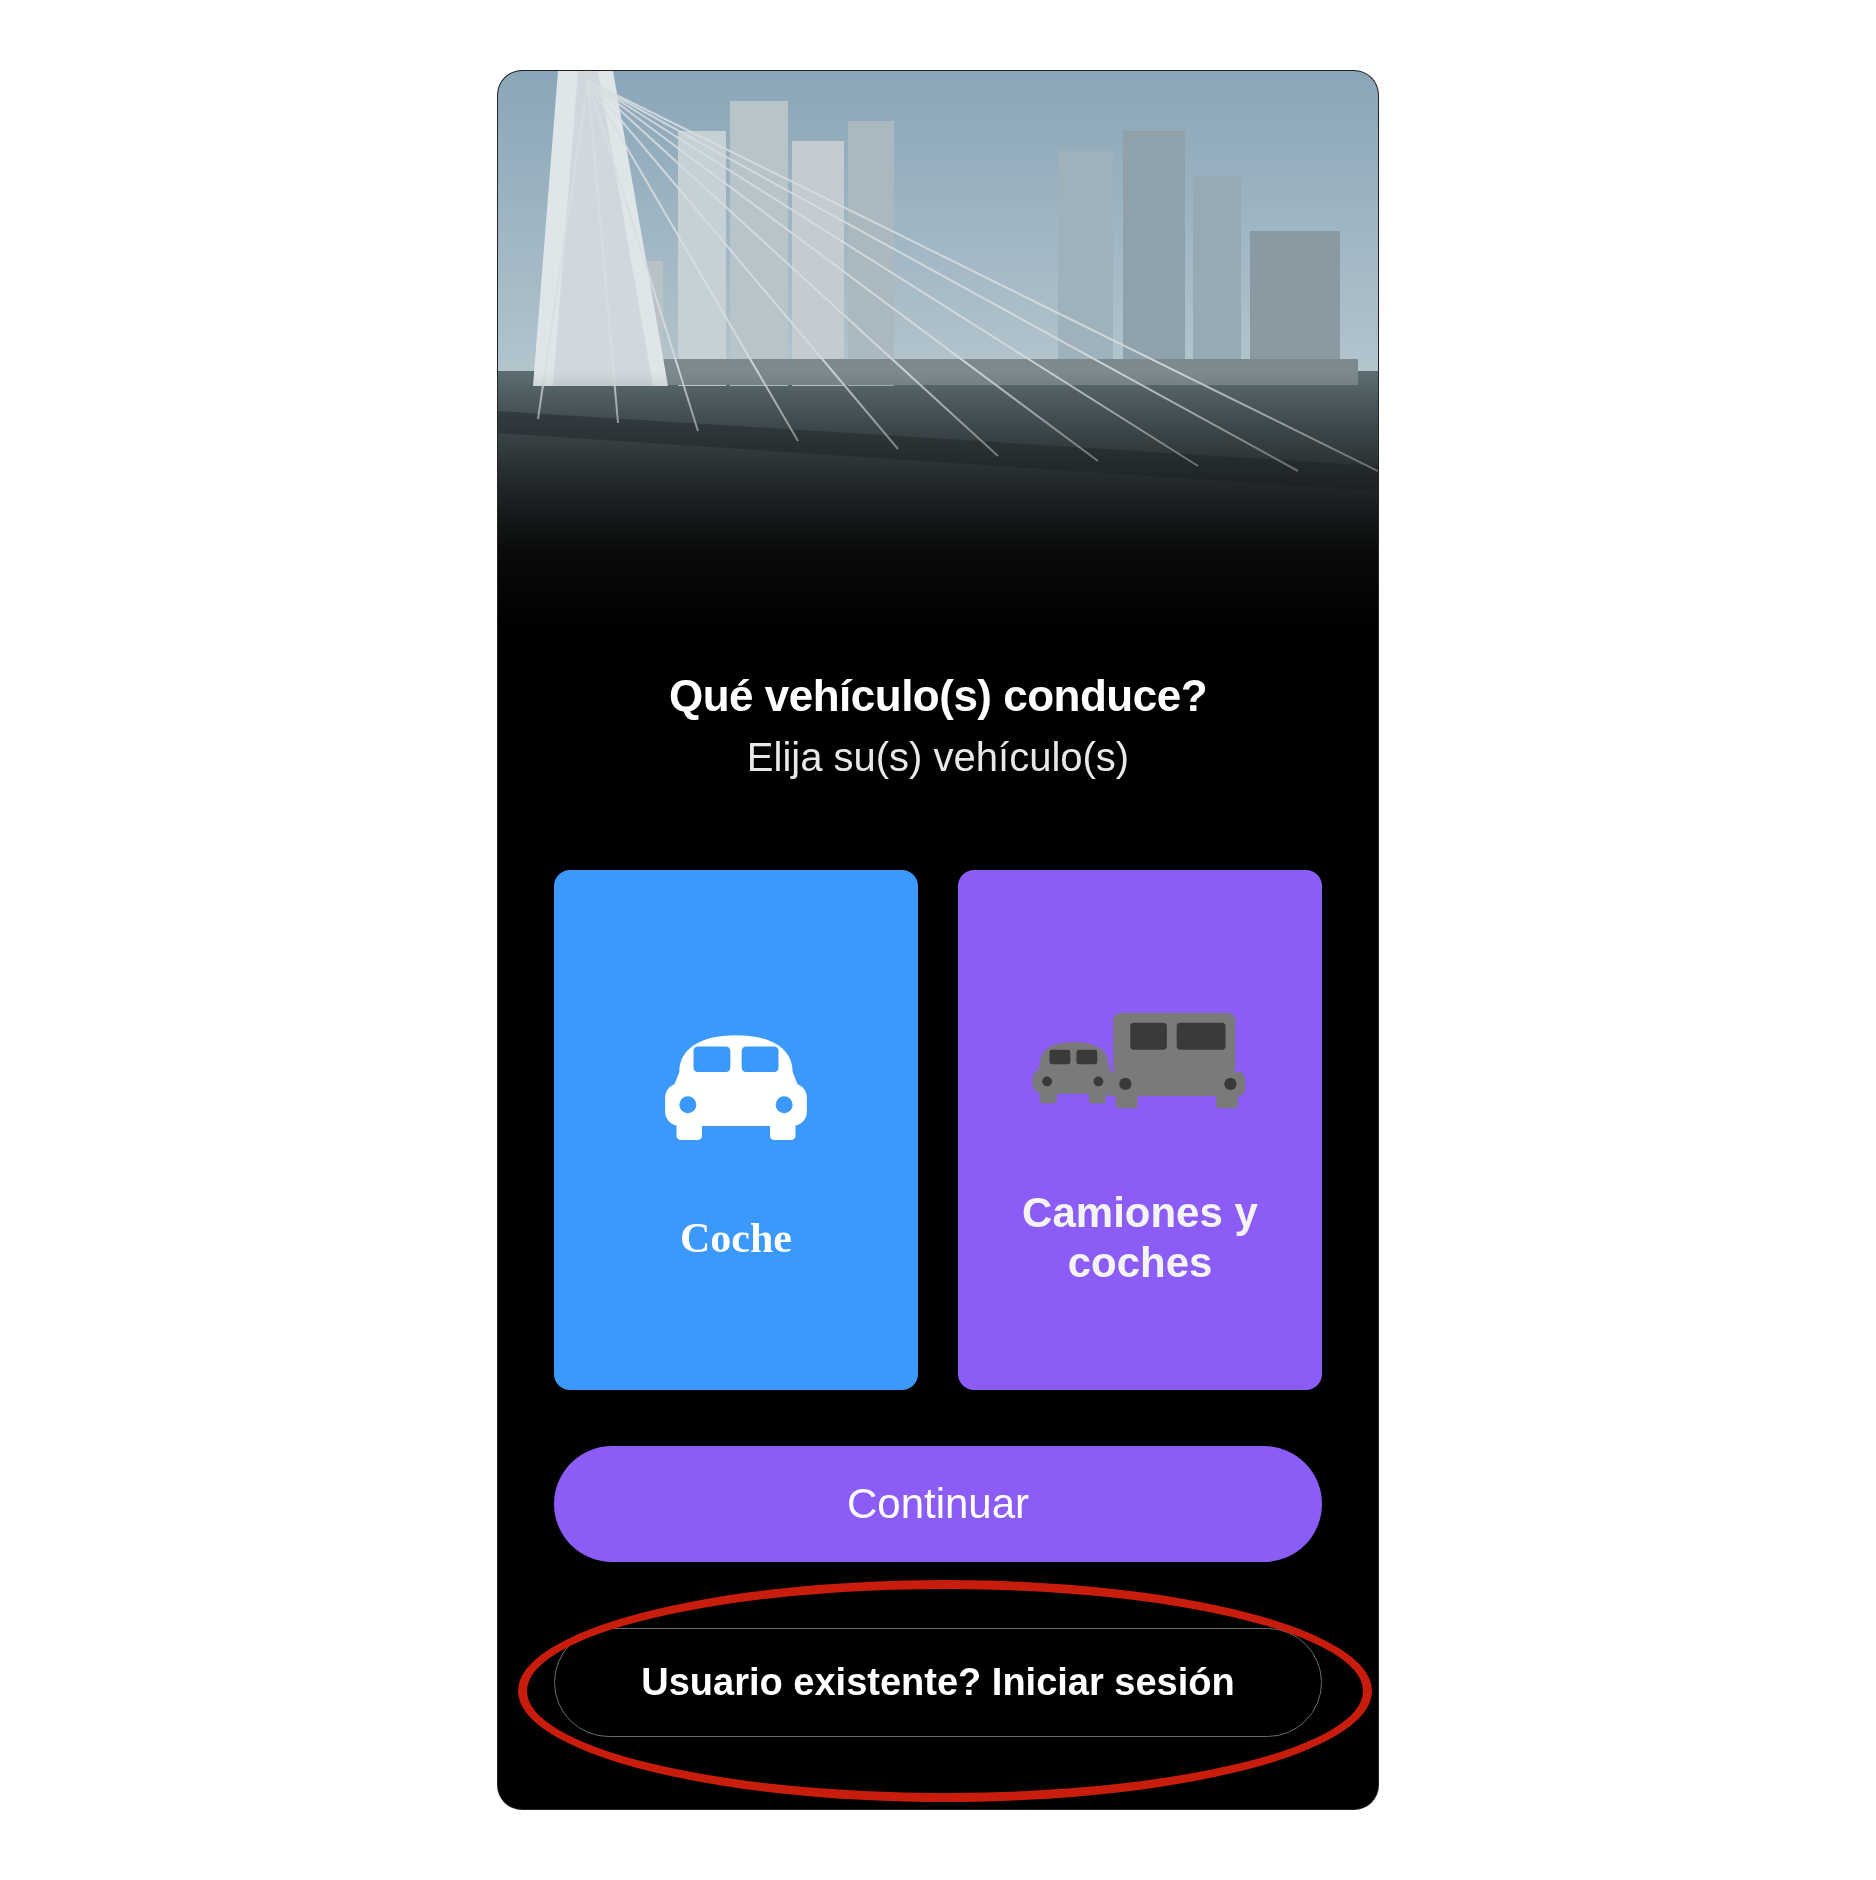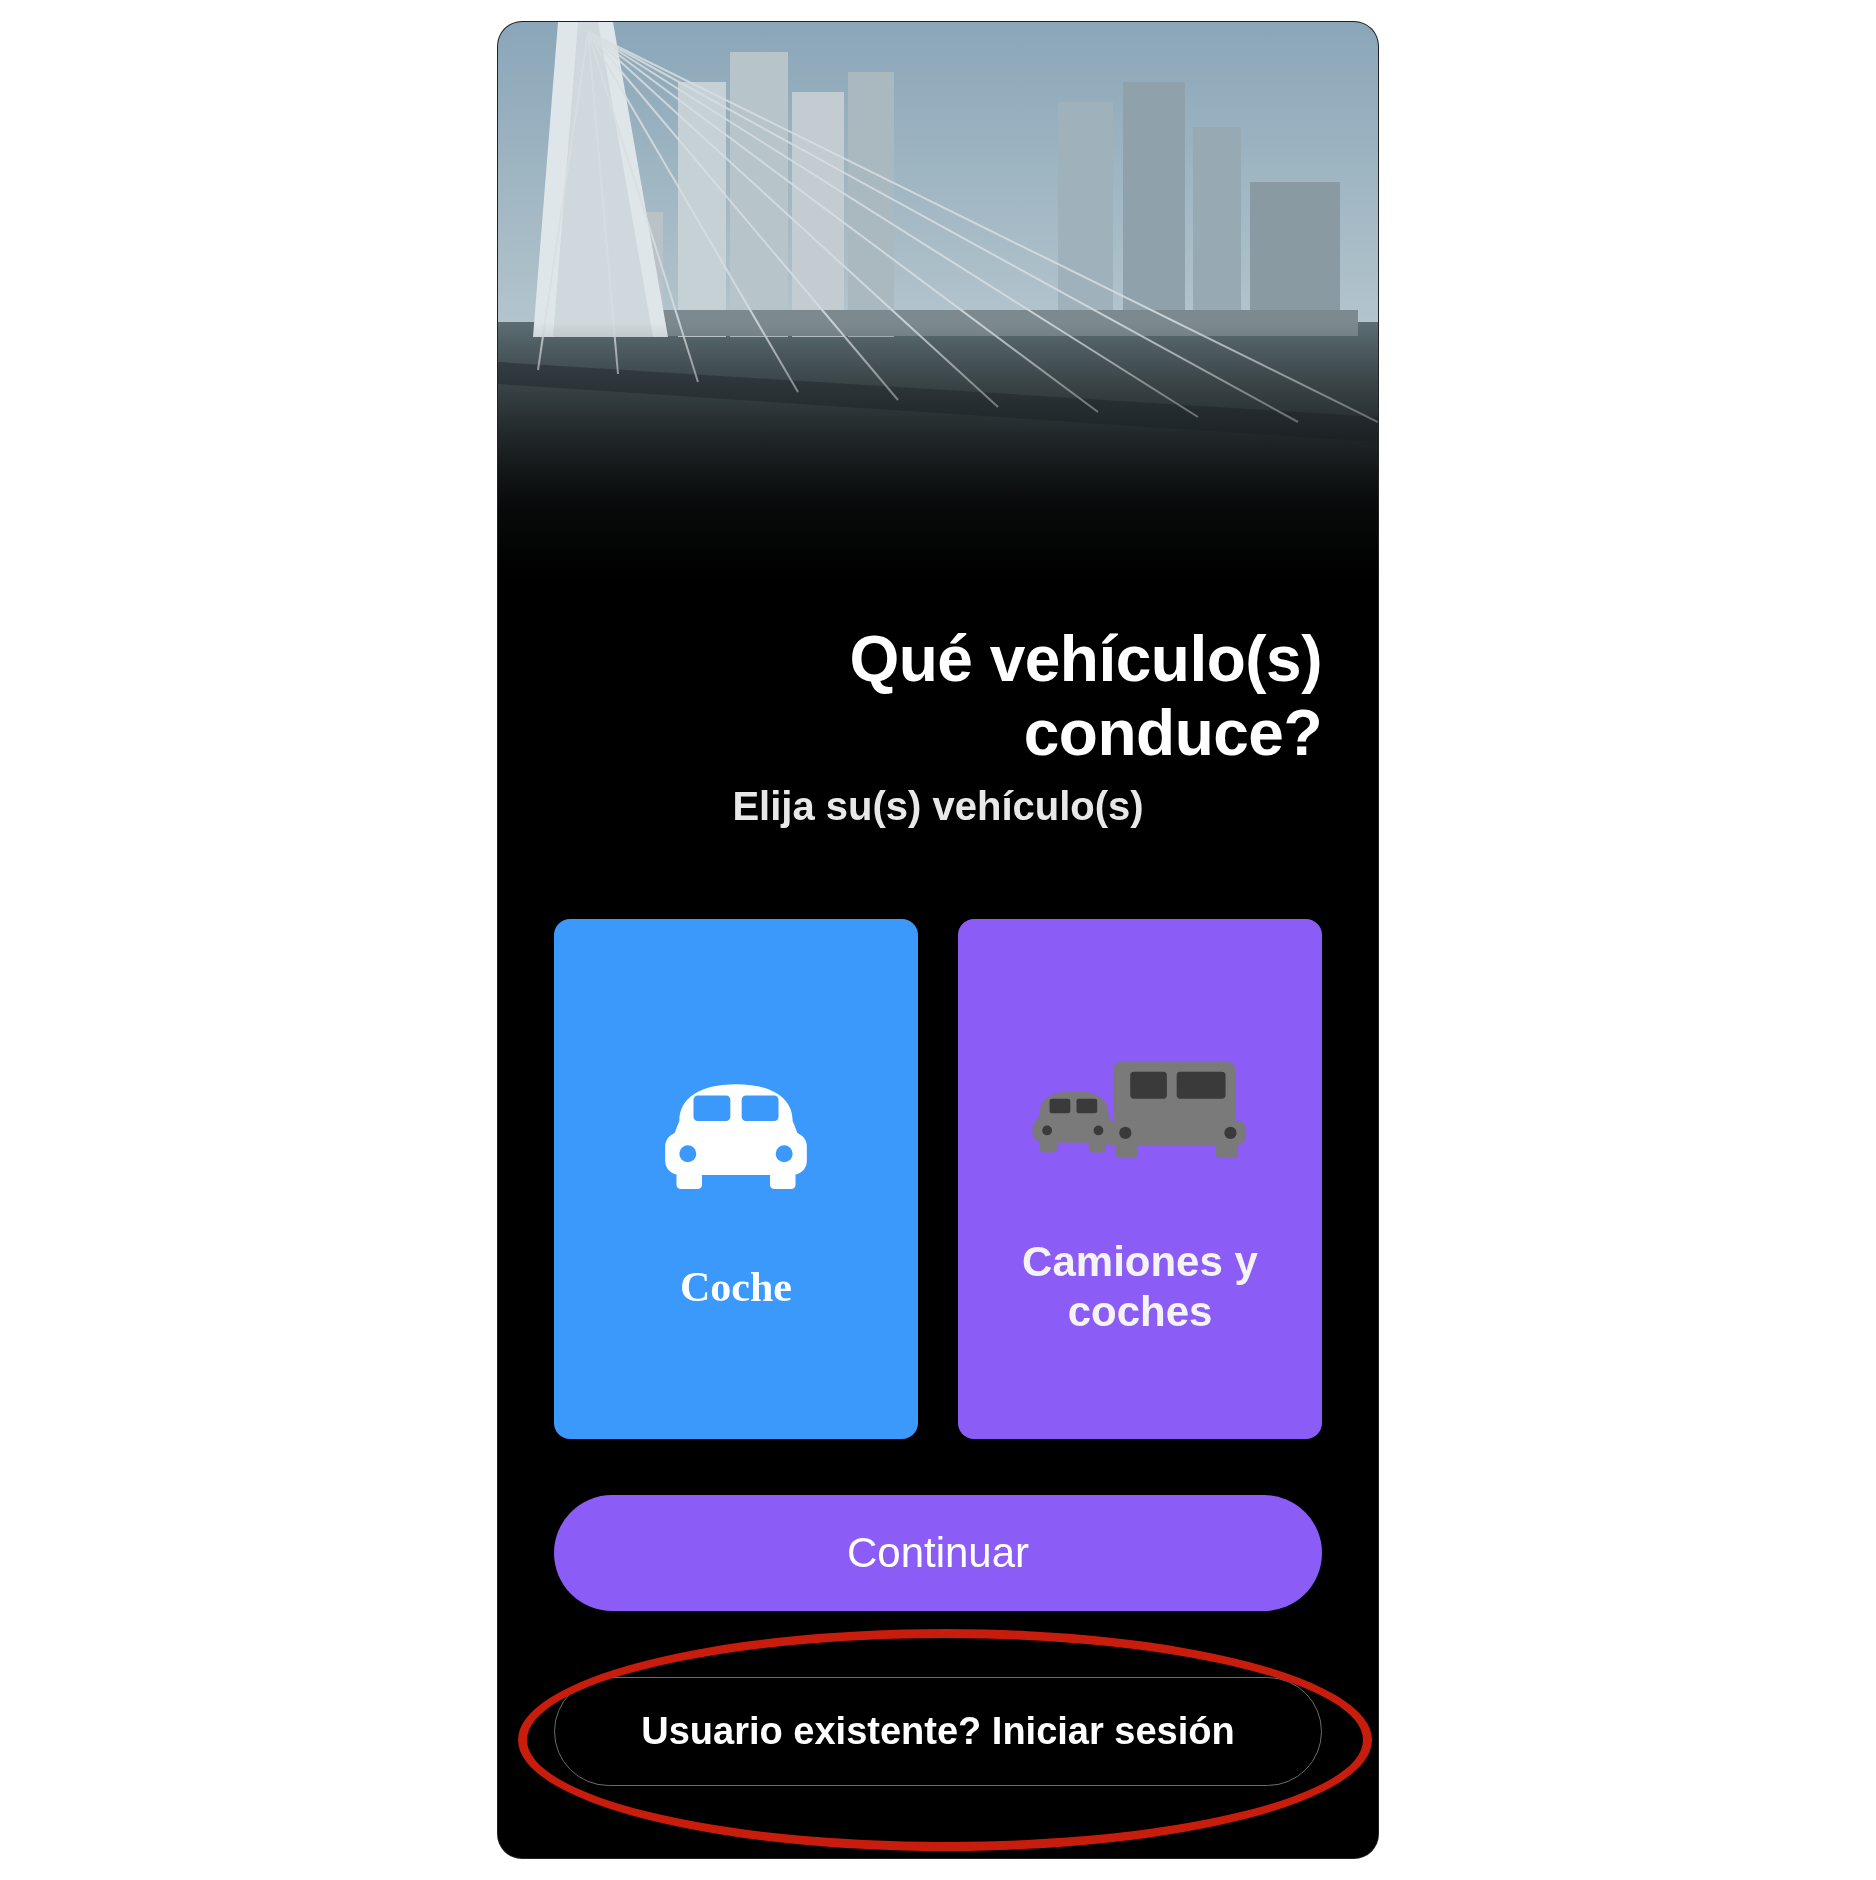--- a/index.html
+++ b/index.html
@@ -28,30 +28,30 @@
   .hero svg{display:block;width:100%;height:100%;}
   .hero-fade{
     position:absolute;left:0;right:0;bottom:0;height:260px;
     background:linear-gradient(to bottom,rgba(0,0,0,0) 0%,rgba(0,0,0,.85) 70%,#000 100%);
   }
   .content{
     padding:40px 56px 72px 56px;
     color:#fff;
   }
   .title{
-    text-align:right;
-    font-size:64px;
+    text-align:center;
+    font-size:44px;
     font-weight:700;
     letter-spacing:-0.5px;
     margin:0 0 14px 0;
   }
   .subtitle{
     text-align:center;
     font-size:40px;
-    font-weight:700;
+    font-weight:400;
     color:#e8e8e8;
     margin:0 0 90px 0;
   }
   .cards{
     display:flex;
     gap:40px;
     margin-bottom:56px;
   }
   .card{
     flex:1 1 0;

